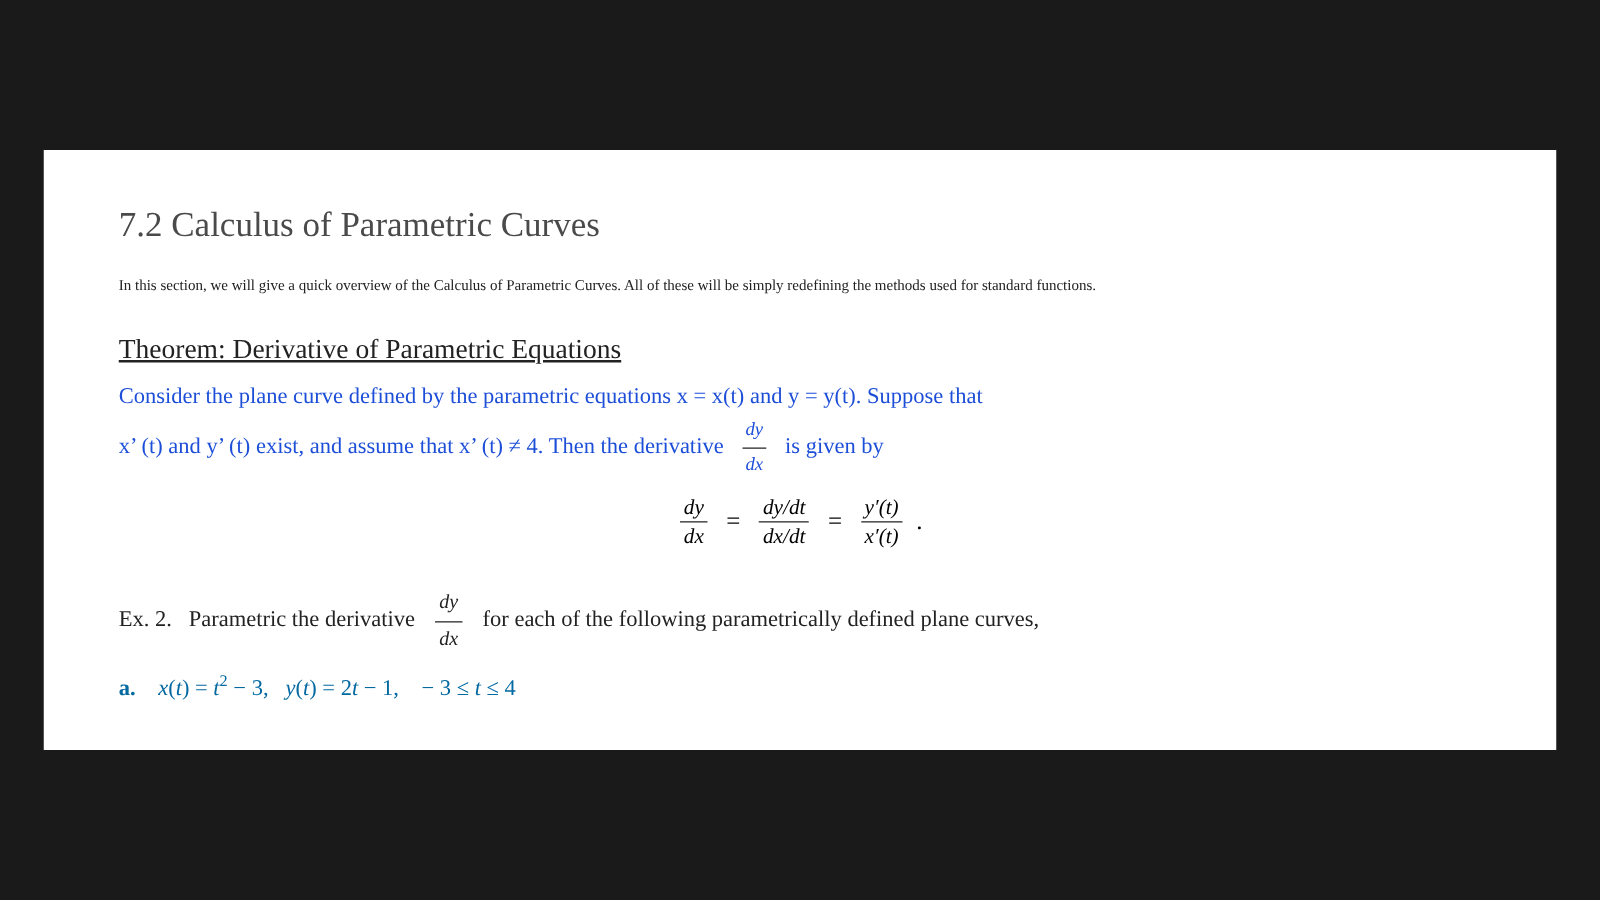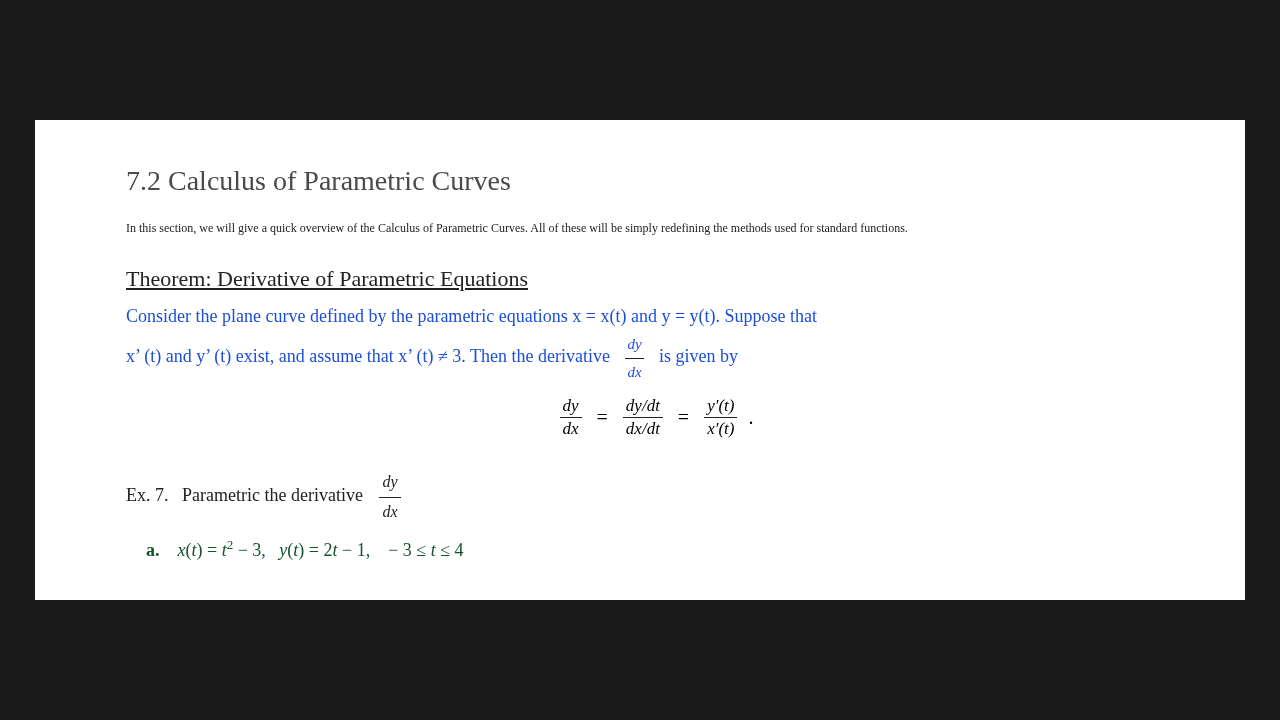--- a/index.html
+++ b/index.html
@@ -15,21 +15,21 @@
       align-items: center;
       width: 1280px;
       height: 720px;
       font-family: 'Times New Roman', Times, serif;
     }
 
     .slide-container {
       background: #ffffff;
       width: 1210px;
       height: 480px;
-      padding: 45px 60px 40px 91px;
+      padding: 45px 60px 40px 60px;
       overflow: hidden;
     }
 
     .title {
       font-size: 28px;
       color: #4a4a4a;
       font-weight: normal;
       margin-bottom: 22px;
     }
 
@@ -119,22 +119,21 @@
 
     .example-text {
       font-size: 18px;
       color: #222;
       line-height: 1.65;
       margin-bottom: 8px;
     }
 
     .example-part {
       font-size: 18px;
-      color: #14532d;
-      margin-left: 20px;
+      color: #0369a1;
       line-height: 1.8;
     }
 
     sup {
       font-size: 13px;
       vertical-align: super;
     }
 
     .frac-deriv {
       display: inline-flex;
@@ -165,21 +164,21 @@
   <div class="title">7.2 Calculus of Parametric Curves</div>
 
   <div class="intro-text">In this section, we will give a quick overview of the Calculus of Parametric Curves.  All of these will be simply redefining the methods used for standard functions.</div>
 
   <div class="theorem-title">Theorem: Derivative of Parametric Equations</div>
 
   <div class="theorem-text">
     <span>Consider the plane curve defined by the parametric equations x = x(t) and y = y(t). Suppose that</span>
     <br>
     <span>
-      <span>x’ (t) and y’ (t) exist, and assume that x’ (t) ≠ 3. Then the derivative</span>
+      <span>x’ (t) and y’ (t) exist, and assume that x’ (t) ≠ 4. Then the derivative</span>
       &nbsp;
       <span class="frac-inline">
         <span class="num"><i>dy</i></span>
         <span class="den"><i>dx</i></span>
       </span>
       &nbsp;
       <span>is given by</span>
     </span>
   </div>
 
@@ -196,29 +195,30 @@
     <span class="eq-sign">=</span>
     <span class="frac">
       <span class="num"><i>y′(t)</i></span>
       <span class="den"><i>x′(t)</i></span>
     </span>
     <span class="period"> .</span>
   </div>
 
   <div class="example-section">
     <div class="example-text">
-      <span>Ex. 7.</span>
+      <span>Ex. 2.</span>
       &nbsp;
       <span>Parametric the derivative</span>
       &nbsp;
       <span class="frac-deriv">
         <span class="num"><i>dy</i></span>
         <span class="den"><i>dx</i></span>
       </span>
       &nbsp;
+      <span>for each of the following parametrically defined plane curves,</span>
       <br>
     </div>
 
     <div class="example-part">
       <span><b>a.</b></span>
       &nbsp;&nbsp;
       <span>
         <i>x</i>(<i>t</i>) = <i>t</i><sup>2</sup> − 3,&nbsp;&nbsp;
         <i>y</i>(<i>t</i>) = 2<i>t</i> − 1,&nbsp;&nbsp;&nbsp;
         − 3 ≤ <i>t</i> ≤ 4

